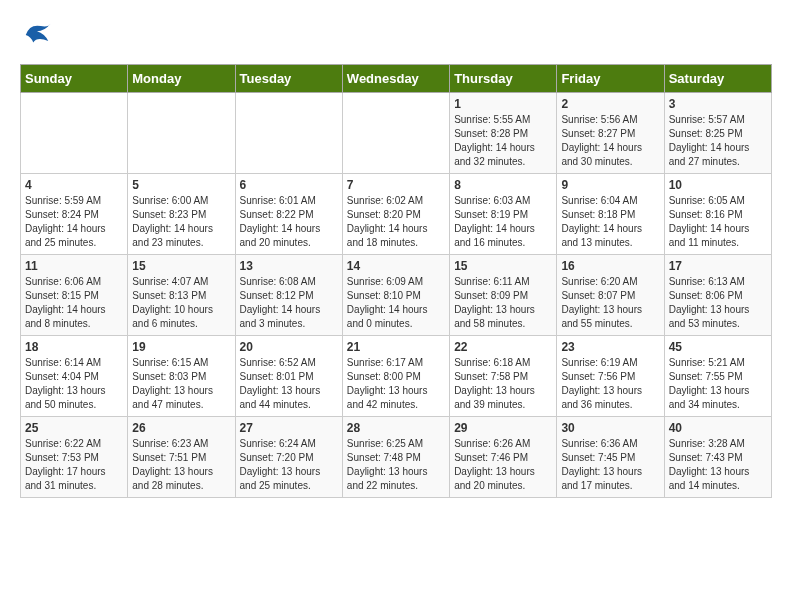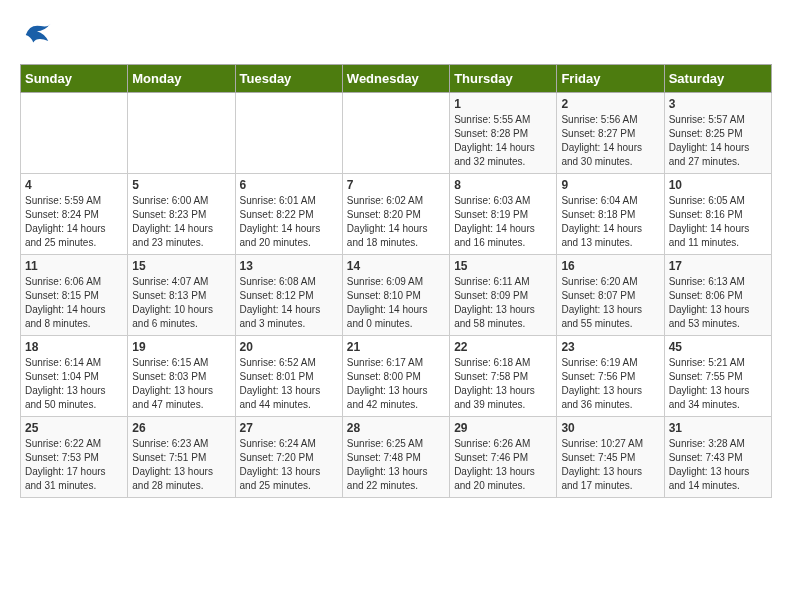--- a/index.html
+++ b/index.html
@@ -261,21 +261,21 @@
           <span>Sunset: 8:06 PM</span><br>
           <span>Daylight: 13 hours and 53 minutes.</span>
         </div>
       </td>
       </tr>
       <tr>
         <td>
         <span class="day-number">18</span>
         <div class="day-info">
           <span>Sunrise: 6:14 AM</span><br>
-          <span>Sunset: 1:04 PM</span><br>
+          <span>Sunset: 4:04 PM</span><br>
           <span>Daylight: 13 hours and 50 minutes.</span>
         </div>
       </td>
         <td>
         <span class="day-number">19</span>
         <div class="day-info">
           <span>Sunrise: 6:15 AM</span><br>
           <span>Sunset: 8:03 PM</span><br>
           <span>Daylight: 13 hours and 47 minutes.</span>
         </div>
@@ -358,27 +358,27 @@
         <span class="day-number">29</span>
         <div class="day-info">
           <span>Sunrise: 6:26 AM</span><br>
           <span>Sunset: 7:46 PM</span><br>
           <span>Daylight: 13 hours and 20 minutes.</span>
         </div>
       </td>
         <td>
         <span class="day-number">30</span>
         <div class="day-info">
-          <span>Sunrise: 10:27 AM</span><br>
+          <span>Sunrise: 6:36 AM</span><br>
           <span>Sunset: 7:45 PM</span><br>
           <span>Daylight: 13 hours and 17 minutes.</span>
         </div>
       </td>
         <td>
-        <span class="day-number">31</span>
+        <span class="day-number">40</span>
         <div class="day-info">
           <span>Sunrise: 3:28 AM</span><br>
           <span>Sunset: 7:43 PM</span><br>
           <span>Daylight: 13 hours and 14 minutes.</span>
         </div>
       </td>
       </tr>
     </tbody>
 </table>
 

